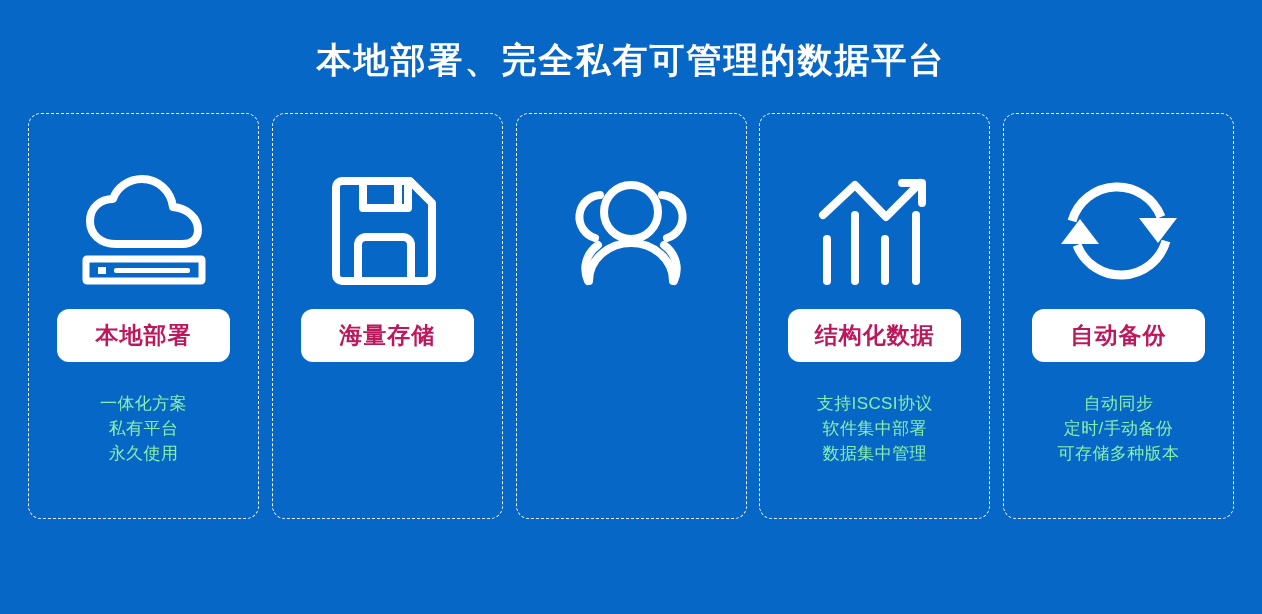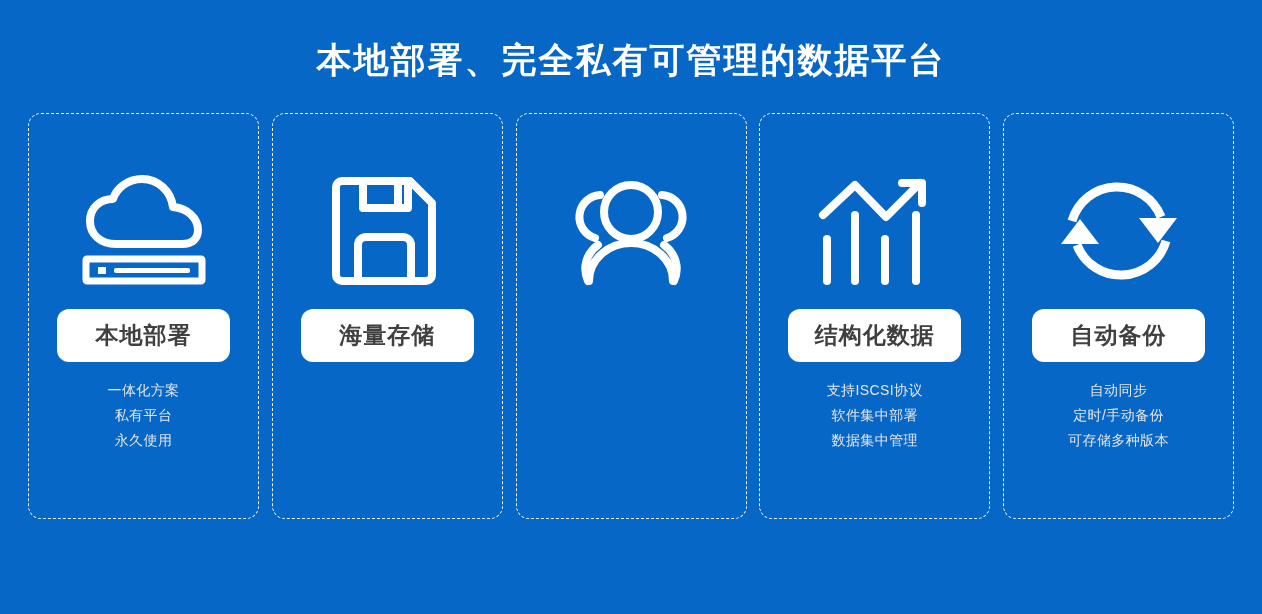--- a/index.html
+++ b/index.html
@@ -74,37 +74,37 @@
     overflow: visible;
   }
 
   
   .card-badge {
     min-width: 173px;
     height: 53px;
     padding: 0 22px;
     background: #ffffff;
     border-radius: 12px;
-    color: #404040;
+    color: #be185d;
     font-size: 23px;
     font-weight: 700;
     letter-spacing: 1px;
     display: flex;
     align-items: center;
     justify-content: center;
     white-space: nowrap;
   }
 
   
   .card-desc {
-    margin-top: 16px;
+    margin-top: 29px;
     text-align: center;
-    font-size: 14px;
+    font-size: 17px;
     line-height: 25px;
-    color: #e5e5e5;
+    color: #86efac;
     letter-spacing: 0.4px;
     white-space: nowrap;
   }
   .card-desc div { display: block; }
 </style>
 </head>
 <body>
 
 <div class="page">
 

